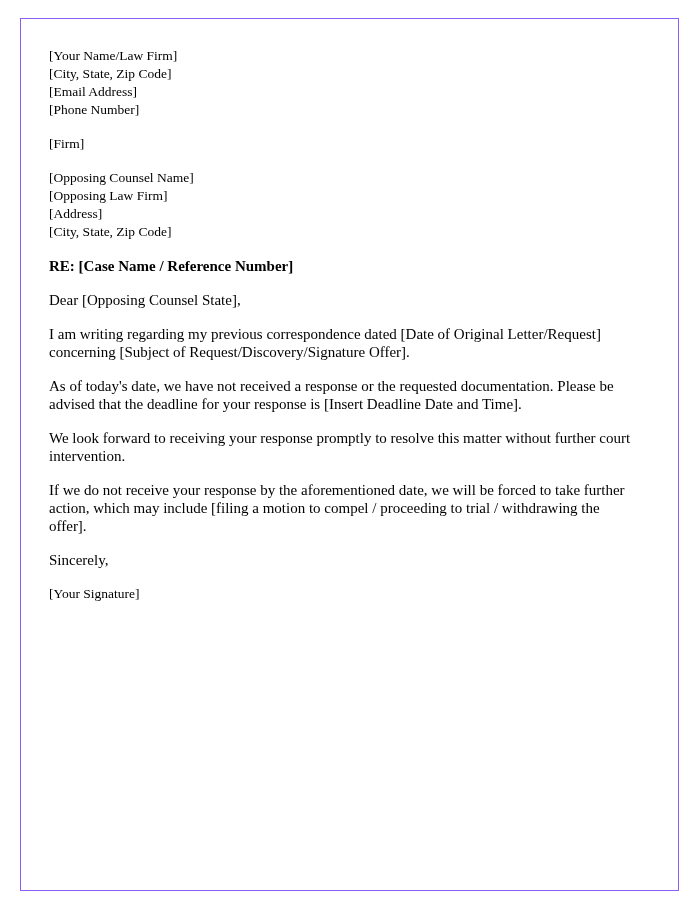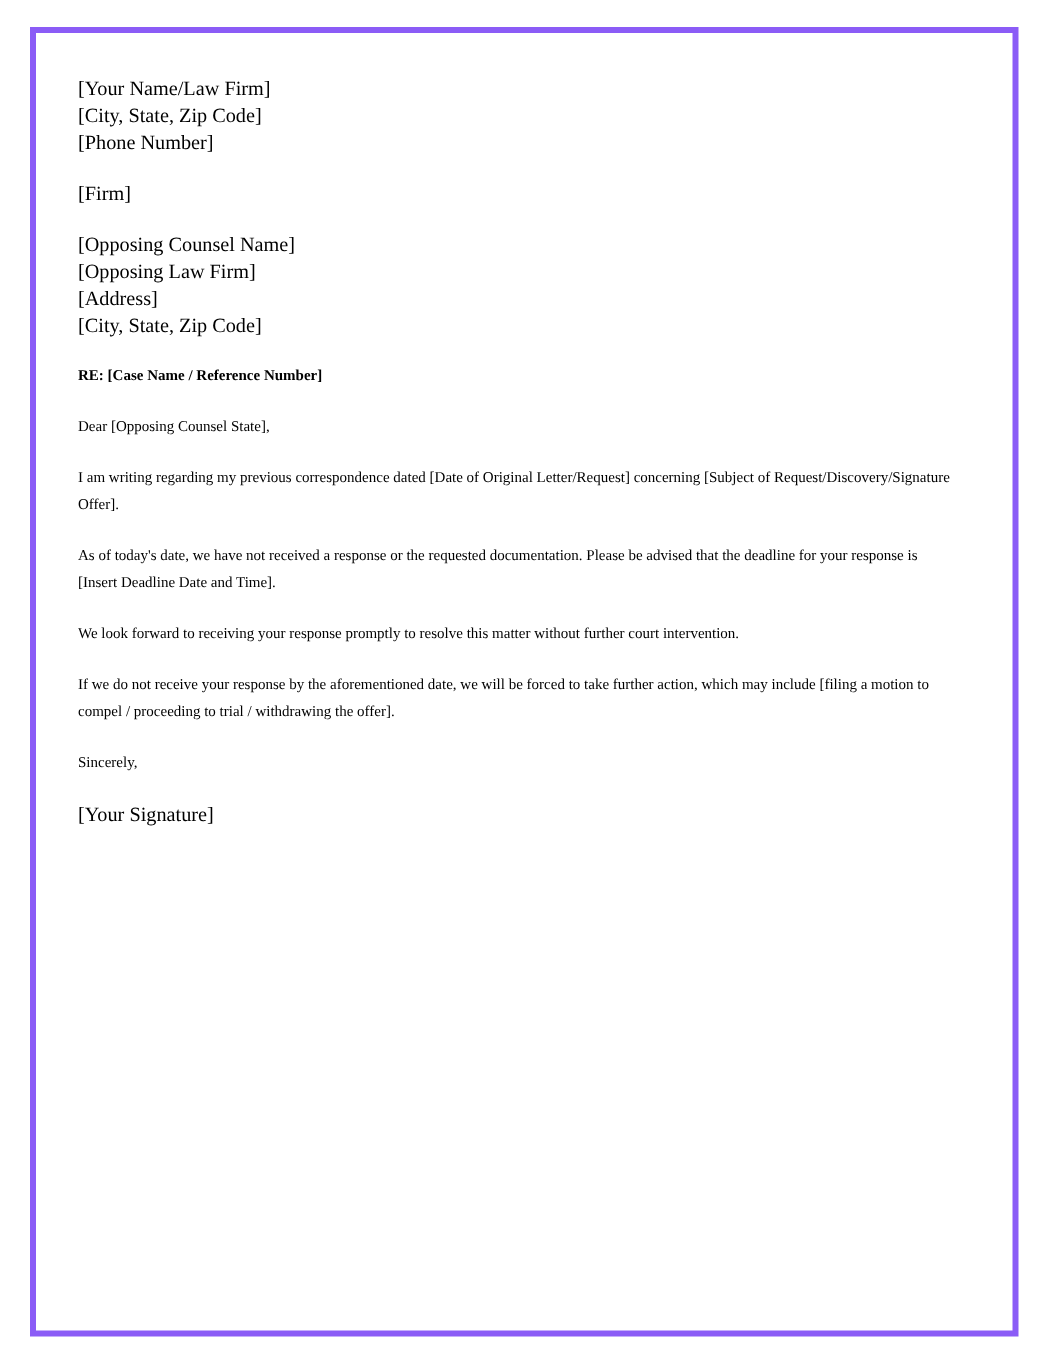--- a/index.html
+++ b/index.html
@@ -13,51 +13,52 @@
     position: relative;
     font-family: "Liberation Serif", "DejaVu Serif", serif;
     color: #000000;
   }
   .page {
     position: absolute;
     left: 20px;
     top: 18px;
     width: 659px;
     height: 873px;
-    border: 4px solid #8b5cf6;
+    border: 1px solid #8b5cf6;
     background: #ffffff;
     box-sizing: border-box;
     padding: 28px 38px 28px 28px;
     overflow: hidden;
   }
   .line {
     font-size: 13.5px;
     line-height: 18px;
     white-space: pre-wrap;
   }
   .block {
     margin: 0 0 16px 0;
   }
   .para {
-    font-size: 10px;
+    font-size: 15px;
     line-height: 18px;
     margin: 0 0 16px 0;
   }
   .subject {
     font-weight: bold;
   }
 </style>
 </head>
 <body>
 
 <div class="page">
 
   <div class="block">
     <div class="line">[Your Name/Law Firm]</div>
     <div class="line">[City, State, Zip Code]</div>
+    <div class="line">[Email Address]</div>
     <div class="line">[Phone Number]</div>
   </div>
 
   <div class="block">
     <div class="line">[Firm]</div>
   </div>
 
   <div class="block">
     <div class="line">[Opposing Counsel Name]</div>
     <div class="line">[Opposing Law Firm]</div>

